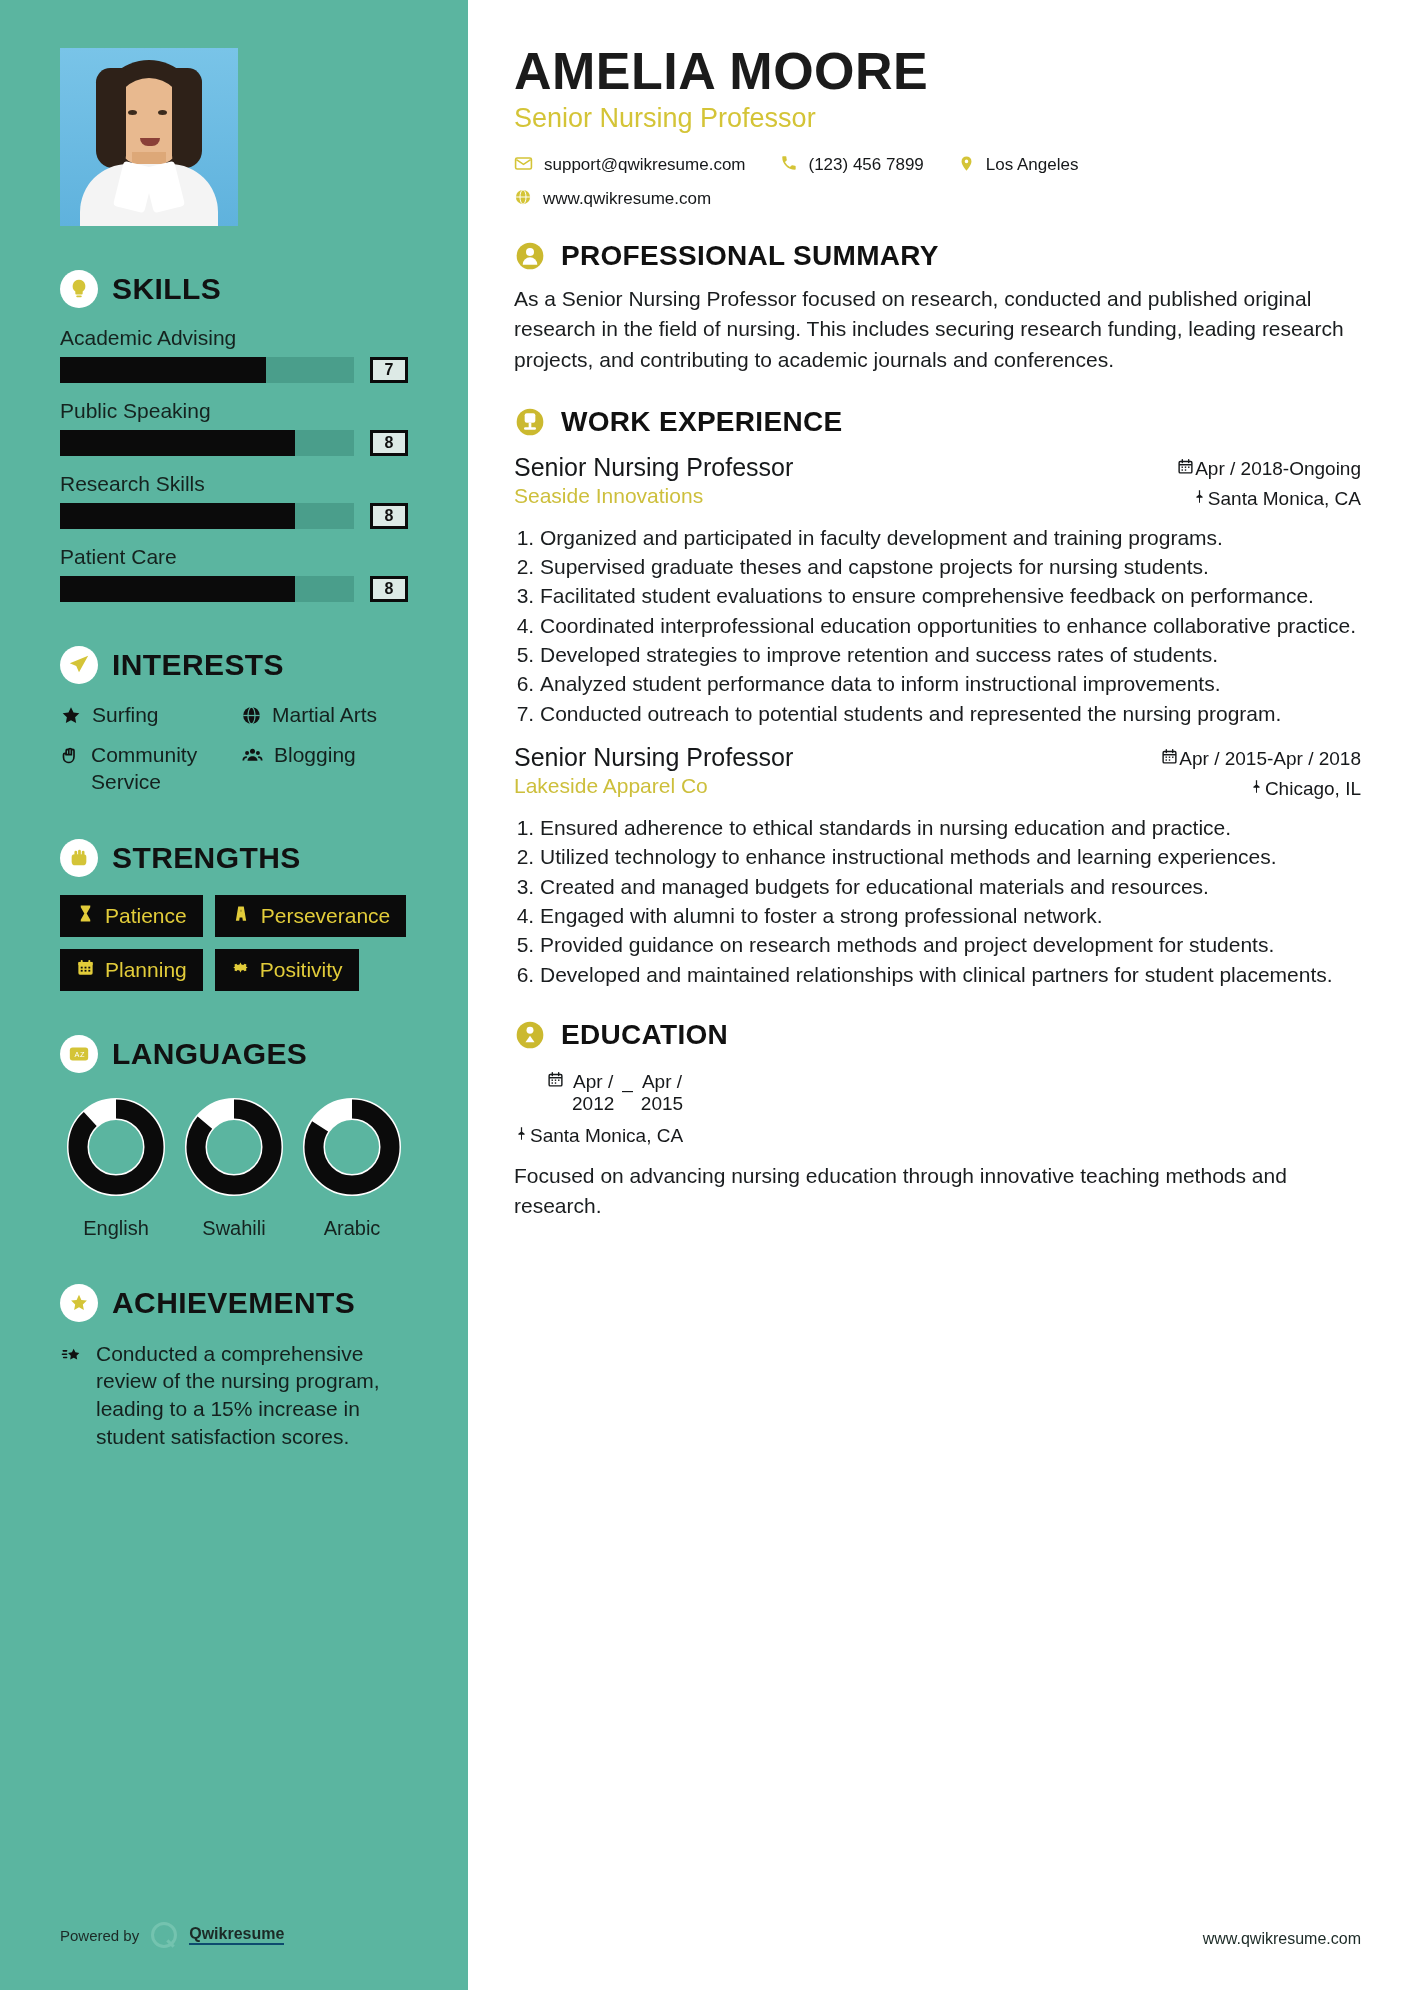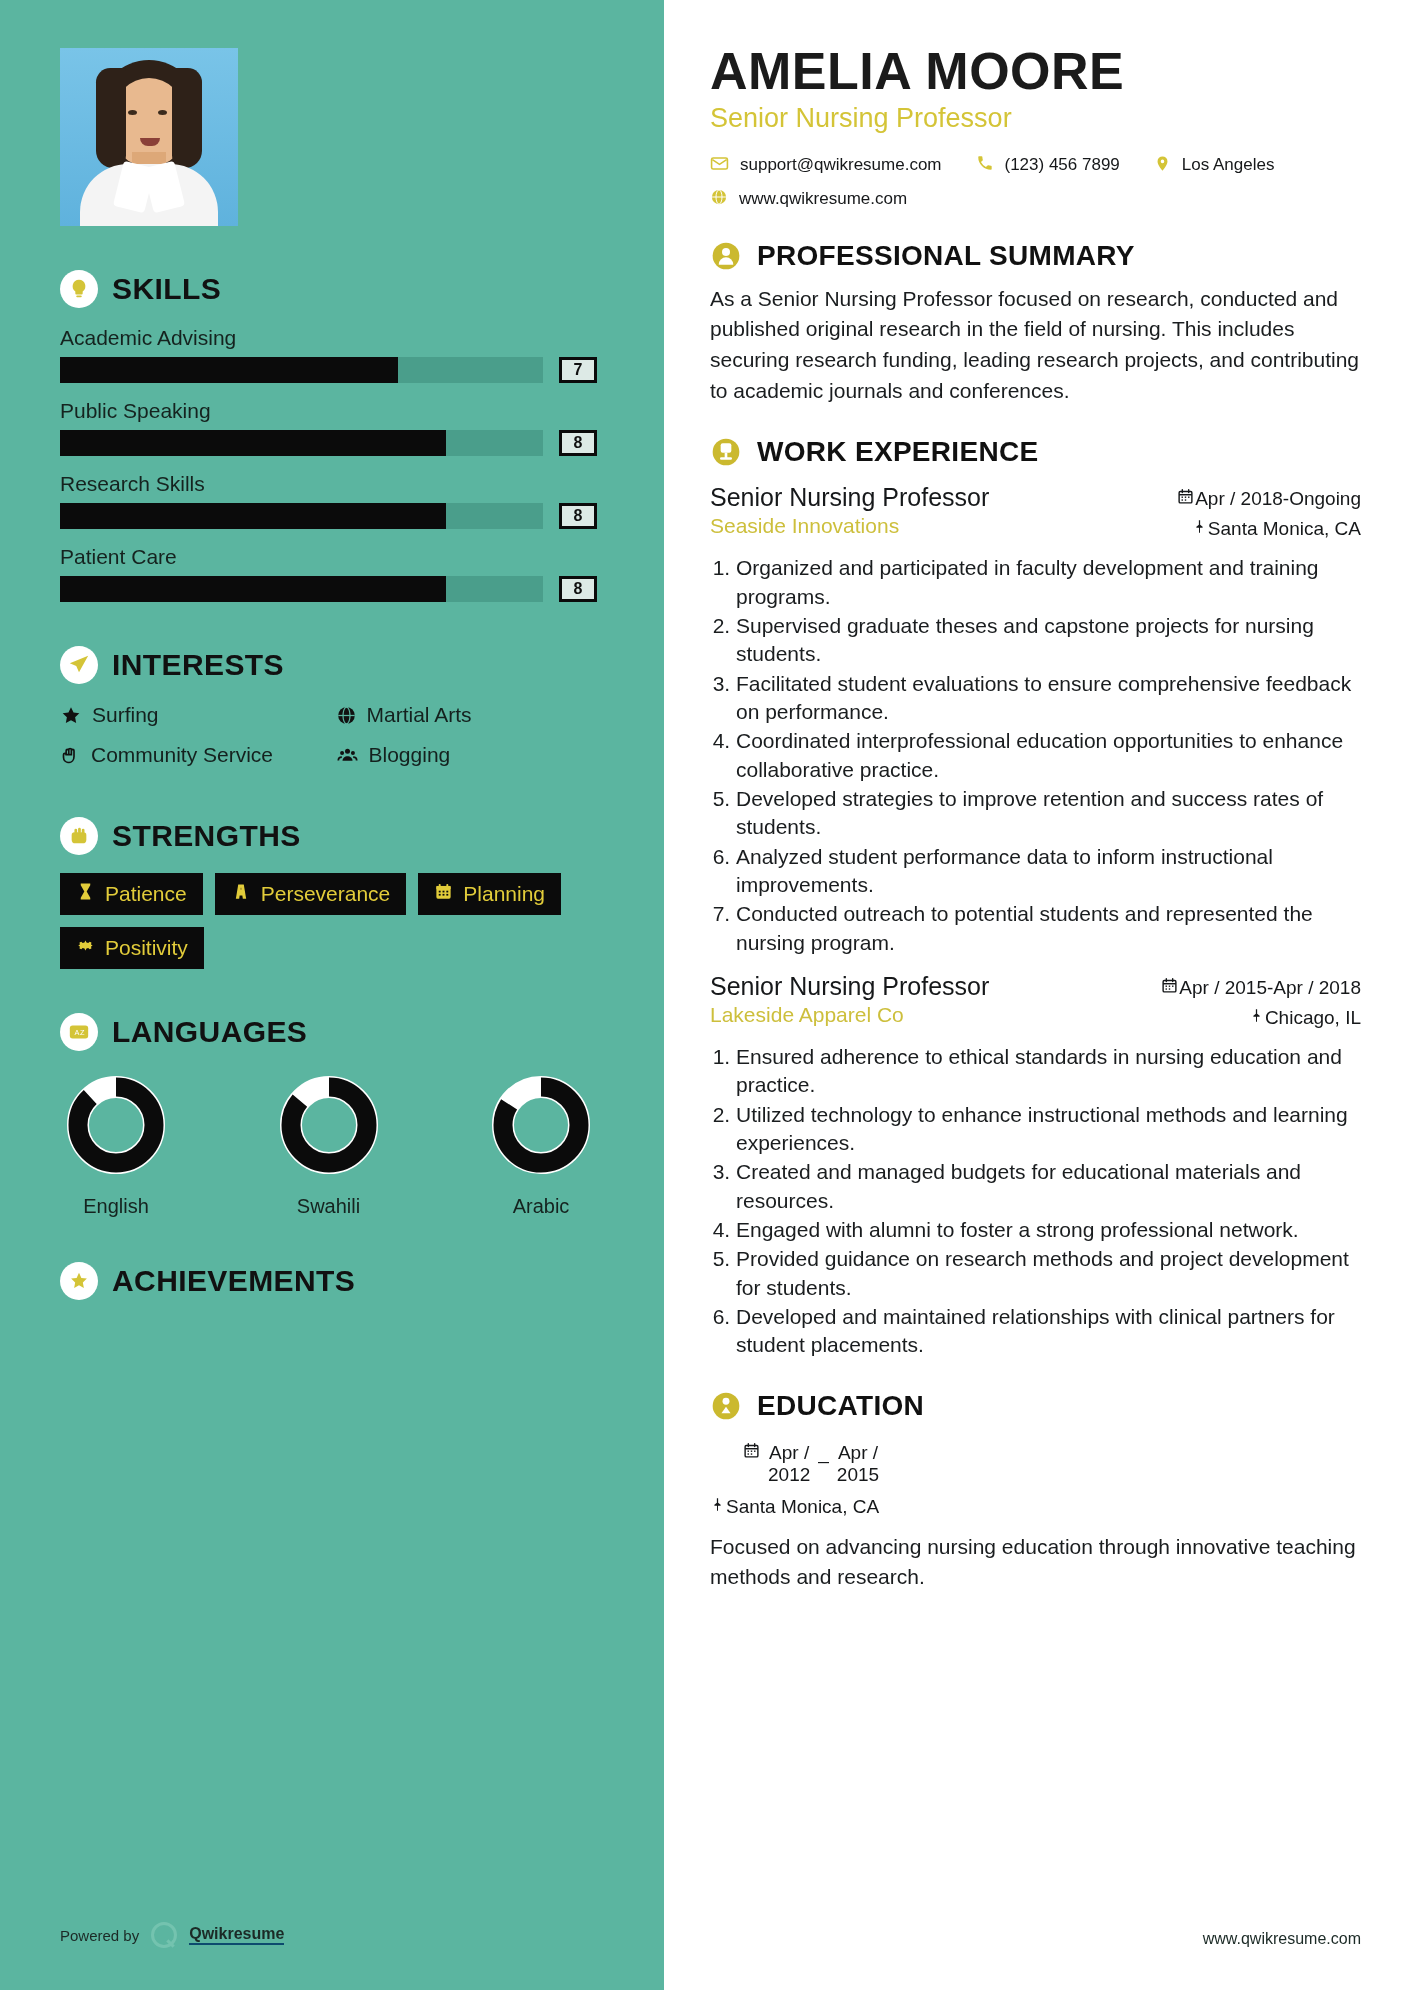--- a/index.html
+++ b/index.html
@@ -7,23 +7,23 @@
   body {
     font-family:"Liberation Sans", sans-serif;
     background:#ffffff;
     position:relative;
     overflow:hidden;
   }
   .page { display:flex; width:1407px; height:1990px; }
 
   
   .sidebar {
-    width:664px;
+    width:468px;
     background:#5bb5a0;
-    padding:48px 7px 0 0;
+    padding:48px 0 0 0;
     position:relative;
     flex-shrink:0;
   }
   .sb-inner { padding:0 60px 0 60px; }
 
   .photo {
     width:178px; height:178px;
     margin-left:0;
     background:linear-gradient(#79c4e8,#5fb2dd);
     position:relative;
@@ -373,20 +373,27 @@
 
       <div class="sb-head">
         <span class="bubble">
           <svg width="22" height="22" viewBox="0 0 24 24">
               <path fill="#d4c437" d="M12 3l2.6 5.6 6 .8-4.4 4.2 1.1 6-5.3-3-5.3 3 1.1-6L3.4 9.4l6-.8z"></path>
             </svg>
         </span>
         <span class="t">ACHIEVEMENTS</span>
       </div>
       <div id="achievements-list">
+          <div class="ach">
+            <span><svg width="24" height="20" viewBox="0 0 24 24">
+                <path fill="#111" d="M14 4.5l2.1 4.3 4.7.7-3.4 3.3.8 4.7-4.2-2.2-4.2 2.2.8-4.7-3.4-3.3 4.7-.7z"></path>
+                <path d="M1.5 7h4M.5 11h5M2 15h3.5" stroke="#111" stroke-width="1.9" stroke-linecap="round" fill="none"></path>
+              </svg></span>
+            <span class="tx">Conducted a comprehensive review of the nursing program, leading to a 15% increase in student satisfaction scores.</span>
+          </div>
         </div>
 
     </div>
 
     <div class="sb-foot">
       <span class="pw">Powered by</span>
       <span class="logo"></span>
       <span class="nm">Qwikresume</span>
     </div>
   </aside>

